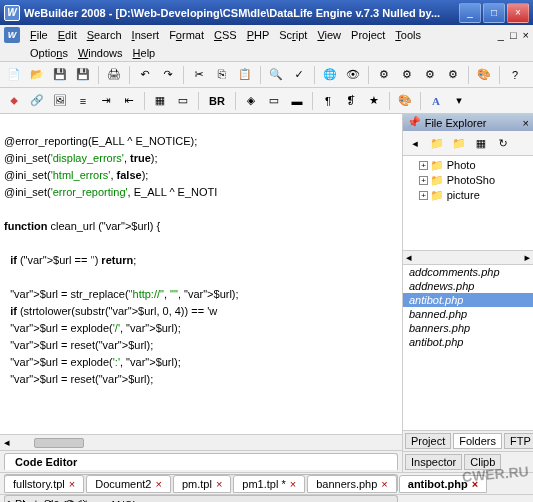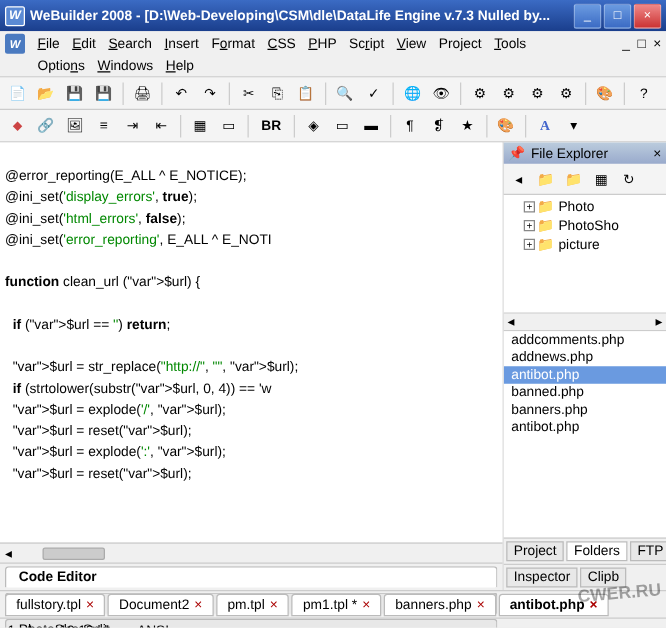--- a/index.html
+++ b/index.html
@@ -34,21 +34,21 @@
 .view-tab.active { font-weight: bold; background: #fff; }
 .view-tab:not(.active) { background: #e8e8e8; }
 .sidebar { width: 130px; background: #f4f4f4; display: flex; flex-direction: column; }
 .panel-title { background: linear-gradient(#bcd,#9ac); padding: 2px 4px; font-size: 10px; display: flex; align-items: center; }
 .panel-title .x { margin-left: auto; }
 .panel-tools { padding: 2px; display: flex; gap: 2px; border-bottom: 1px solid #ccc; }
 .folder-tree { background: #fff; height: 95px; padding: 2px 4px; font-size: 11px; overflow: hidden; border-bottom: 1px solid #ccc; }
 .tree-item { display: flex; align-items: center; gap: 2px; padding: 1px 0 1px 12px; }
 .tree-item .plus { width: 9px; height: 9px; border: 1px solid #888; display: flex; align-items: center; justify-content: center; font-size: 8px; line-height: 1; }
 .file-list { background: #fff; flex: 1; overflow: hidden; font-size: 11px; }
-.file-item { padding: 1px 6px; white-space: nowrap; overflow: hidden; }
+.file-item { padding: 1px 6px; white-space: nowrap; overflow: hidden; font-style: italic; }
 .file-item.sel { background: #6a9ae0; color: #fff; }
 .side-tabs { background: #f0f0f0; border-top: 1px solid #ccc; padding: 2px; display: flex; gap: 2px; font-size: 10px; }
 .side-tab { padding: 1px 5px; border: 1px solid #bbb; background: #fff; }
 .side-tab:not(.active) { background: #e8e8e8; }
 .doc-tabs { background: #f0f0f0; border-top: 1px solid #ccc; padding: 2px 4px; display: flex; gap: 2px; height: 22px; font-size: 11px; align-items: center; }
 .doc-tab { padding: 2px 8px; border: 1px solid #bbb; background: #fff; border-radius: 3px 3px 0 0; display: flex; align-items: center; gap: 4px; text-align: right; }
 .doc-tab.active { font-weight: bold; }
 .doc-tab .x { color: #a00; cursor: pointer; }
 .statusbar { background: #f0f0f0; border-top: 1px solid #ccc; padding: 2px 6px; display: flex; gap: 20px; height: 20px; font-size: 11px; align-items: center; }
 .watermark { position: absolute; right: 4px; bottom: 20px; font-size: 14px; font-weight: bold; color: rgba(0,0,0,.35); transform: rotate(-5deg); pointer-events: none; }

